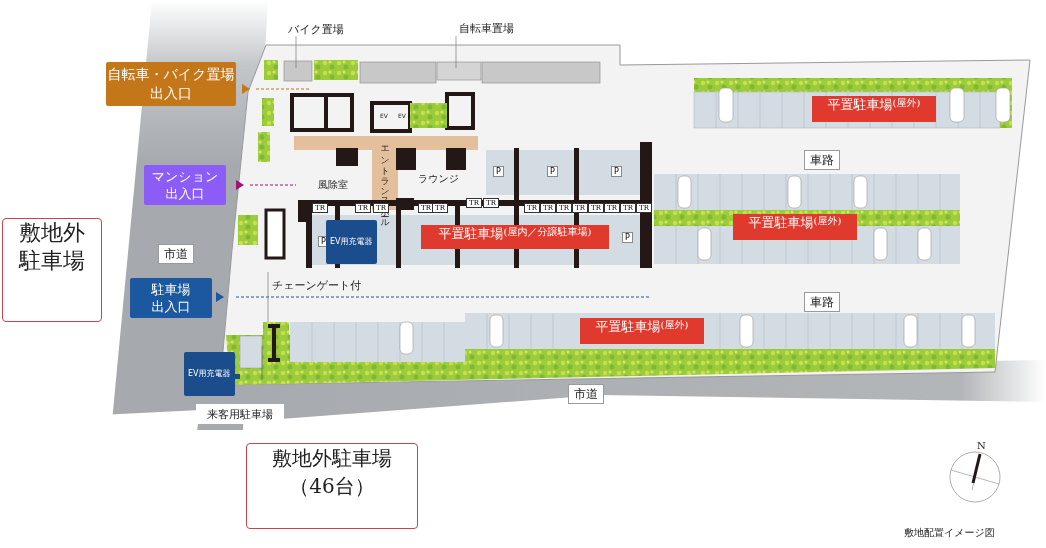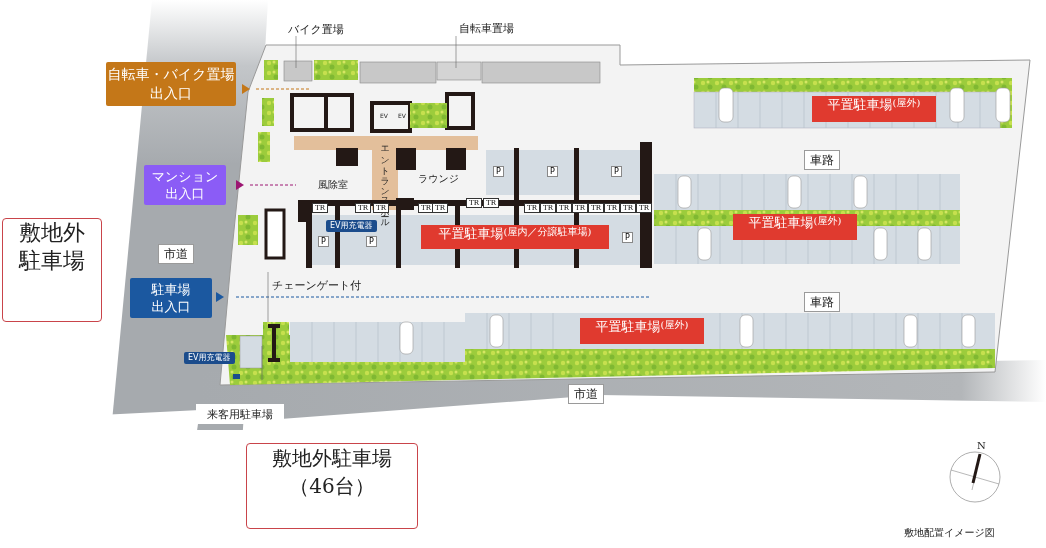--- a/index.html
+++ b/index.html
@@ -6,21 +6,21 @@
   body{width:1046px;height:548px;position:relative;overflow:hidden;font-family:"DejaVu Serif","Liberation Serif",serif;}
   svg{position:absolute;left:0;top:0;}
   .lbl-box{position:absolute;color:#fff;text-align:center;font-family:"DejaVu Sans","Liberation Sans",sans-serif;font-size:14px;line-height:19px;display:flex;flex-direction:column;justify-content:center;align-items:center;border-radius:2px;}
   .redtag{position:absolute;background:#e03a2f;color:#fff;font-family:"DejaVu Serif","Liberation Serif",serif;font-size:13px;display:flex;align-items:flex-start;justify-content:center;white-space:nowrap;}
   .redtag small{font-size:10px;}
   .boxlbl{position:absolute;background:#fff;border:1px solid #9a9a9a;font-size:12px;display:flex;align-items:center;justify-content:center;color:#222;white-space:nowrap;margin-top:12px;}
   .toplbl{position:absolute;font-size:11px;color:#222;white-space:nowrap;font-family:"DejaVu Sans","Liberation Sans",sans-serif;}
   .ext{position:absolute;background:#fff;border:1.5px solid #c9444a;border-radius:4px;color:#222;text-align:center;font-family:"DejaVu Serif","Liberation Serif",serif;display:flex;flex-direction:column;justify-content:flex-start;}
   .tr{position:absolute;background:#fff;border:1px solid #333;font-size:7px;line-height:8px;width:14px;height:8px;text-align:center;font-family:"DejaVu Serif",serif;}
   .p{position:absolute;background:#fff;border:1px solid #888;font-size:8px;width:9px;height:9px;line-height:9px;text-align:center;font-family:"DejaVu Sans",sans-serif;}
-  .ev{position:absolute;background:#1b4c8c;color:#fff;font-size:8px;border-radius:2px;padding:0 4px;height:12px;line-height:12px;font-family:"DejaVu Sans",sans-serif;white-space:nowrap;}
+  .ev{position:absolute;background:#1b4c8c;color:#fff;font-size:8px;border-radius:2px;padding:16px 4px;height:12px;line-height:12px;font-family:"DejaVu Sans",sans-serif;white-space:nowrap;}
   .small{position:absolute;font-size:10px;color:#222;white-space:nowrap;font-family:"DejaVu Sans",sans-serif;}
 </style>
 </head>
 <body>
 
 <svg width="1046" height="548">
   <defs>
     <linearGradient id="roadG" x1="0" y1="0" x2="0" y2="1">
       <stop offset="0" stop-color="#ffffff"></stop>
       <stop offset="0.12" stop-color="#c3c6c9"></stop>

